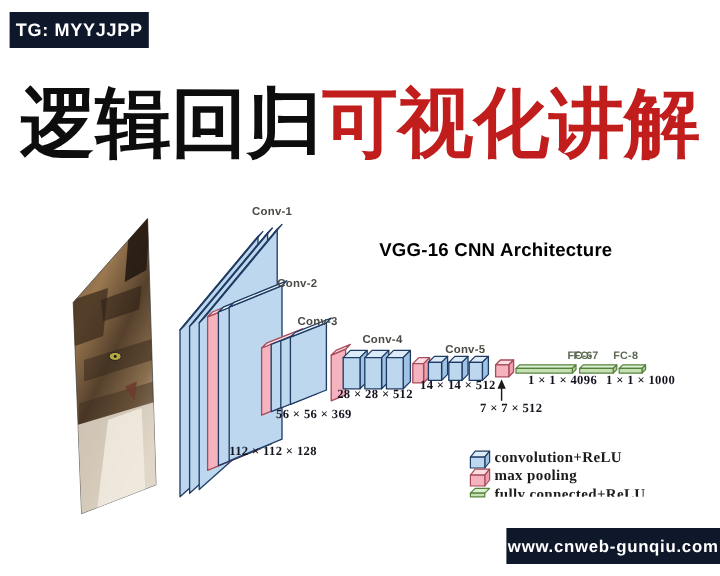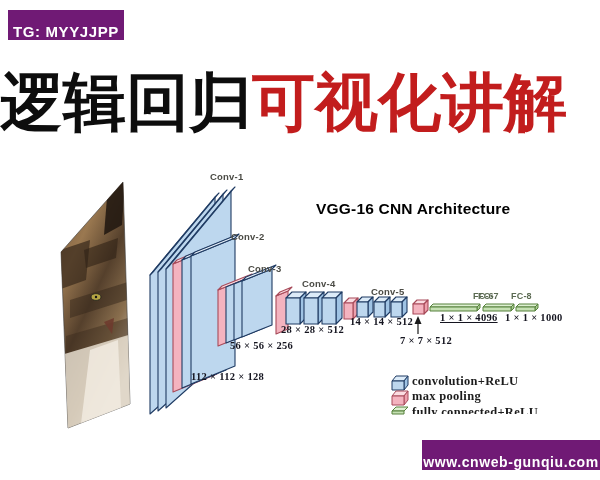--- a/index.html
+++ b/index.html
@@ -1,29 +1,29 @@
 <!DOCTYPE html>
 <html><head>
 <meta charset="utf-8">
 <style>
   html,body{margin:0;padding:0;background:#ffffff;}
   .stage{
     position:relative;width:600px;height:480px;background:#ffffff;overflow:hidden;
     font-family:"Liberation Sans",sans-serif;
   }
   .badge{
-    position:absolute;background:#701a75;color:#ffffff;
-    display:flex;align-items:flex-end;justify-content:center;
+    position:absolute;background:#0f172a;color:#ffffff;
+    display:flex;align-items:center;justify-content:center;
     font-weight:bold;letter-spacing:0.6px;
   }
   .badge-top{left:8px;top:10px;width:116px;height:30px;font-size:15px;}
   .badge-bottom{right:0;top:440px;width:178px;height:30px;font-size:14px;}
   .main-title{
     position:absolute;left:0;top:56px;width:600px;height:94px;line-height:94px;
-    white-space:nowrap;
+    text-align:center;white-space:nowrap;
     font-family:"Liberation Serif","DejaVu Serif",serif;
     font-weight:900;font-size:63px;letter-spacing:0px;
   }
   .main-title .t-black{color:#0d0d0d;}
   .main-title .t-red{color:#c21d1d;}
   .diagram-svg{position:absolute;left:0;top:0;width:600px;height:480px;}
   .lbl{position:absolute;white-space:nowrap;}
   .vgg-heading{left:316px;top:200px;font-size:15.5px;font-weight:bold;color:#000000;letter-spacing:0.2px;}
   .conv-lbl{font-size:9.5px;font-weight:bold;color:#4b4b45;letter-spacing:0.2px;}
   .fc-lbl{font-size:9px;font-weight:bold;color:#5b6a52;letter-spacing:0.2px;}
@@ -200,25 +200,25 @@
   <div class="lbl conv-lbl" style="left:231px;top:231px;">Conv-2</div>
   <div class="lbl conv-lbl" style="left:248px;top:263px;">Conv-3</div>
   <div class="lbl conv-lbl" style="left:302px;top:278px;">Conv-4</div>
   <div class="lbl conv-lbl" style="left:371px;top:286px;">Conv-5</div>
 
   <div class="lbl fc-lbl" style="left:445px;top:291px;padding-left:28px;">FC-6</div>
   <div class="lbl fc-lbl" style="left:478px;top:291px;">FC-7</div>
   <div class="lbl fc-lbl" style="left:511px;top:291px;">FC-8</div>
 
   <div class="lbl dim-lbl" style="left:191px;top:371px;">112 × 112 × 128</div>
-  <div class="lbl dim-lbl" style="left:230px;top:340px;">56 × 56 × 256</div>
+  <div class="lbl dim-lbl" style="left:230px;top:340px;">56 × 56 × 369</div>
   <div class="lbl dim-lbl" style="left:281px;top:324px;">28 × 28 × 512</div>
   <div class="lbl dim-lbl" style="left:350px;top:316px;">14 × 14 × 512</div>
   <div class="lbl dim-lbl" style="left:400px;top:335px;">7 × 7 × 512</div>
-  <div class="lbl dim-lbl" style="left:440px;top:312px;text-decoration:underline;">1 × 1 × 4096</div>
+  <div class="lbl dim-lbl" style="left:440px;top:312px;">1 × 1 × 4096</div>
   <div class="lbl dim-lbl" style="left:505px;top:312px;">1 × 1 × 1000</div>
 
   <div class="lbl legend-lbl" style="left:412px;top:374px;">convolution+ReLU</div>
   <div class="lbl legend-lbl" style="left:412px;top:389px;">max pooling</div>
   <div class="legend-clip">
     <span class="legend-lbl">fully connected+ReLU</span>
   </div>
 
   <div class="badge badge-bottom">
     <span>www.cnweb-gunqiu.com</span>

